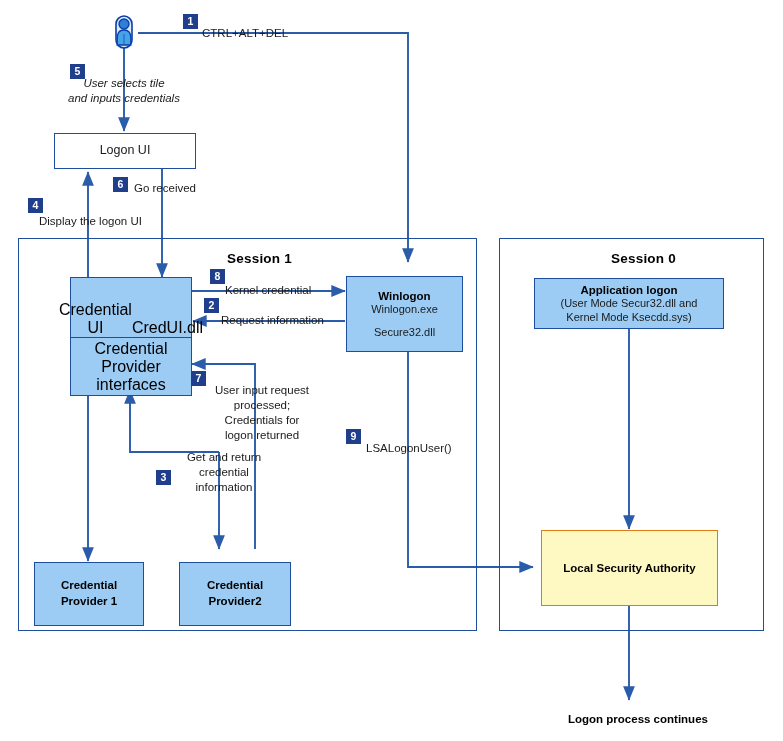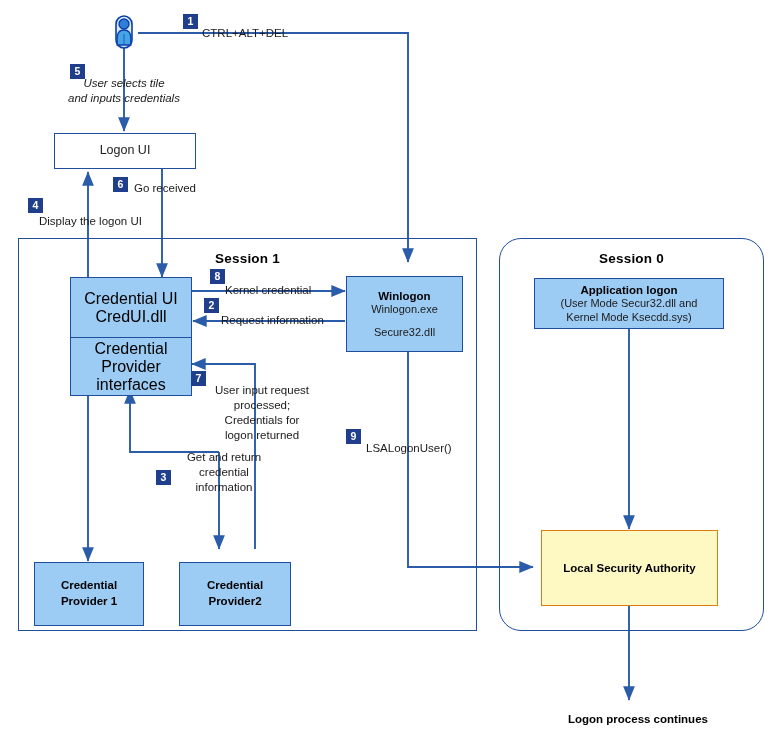--- a/index.html
+++ b/index.html
@@ -21,20 +21,21 @@
     width:783px; height:741px;
     pointer-events:none;
   }
 
   
   .session{
     position:absolute;
     border:1.5px solid #1F4E9C;
     background:transparent;
     box-sizing:border-box;
+    padding-left:12px;
   }
   .session-title{
     position:absolute;
     width:100%;
     text-align:center;
     font-weight:bold;
     font-size:13.5px;
     color:#000000;
     letter-spacing:.2px;
   }
@@ -85,22 +86,22 @@
   }
   .gap{height:9px;}
 
   
   .split-top{
     position:absolute;
     box-sizing:border-box;
     background:#9CCCF4;
     border:1.2px solid #1F4E9C;
     border-bottom:1.2px solid #1F4E9C;
-    display:flex;flex-direction:column;
-    align-items:center;justify-content:center;text-align:center;
+    display:flex;flex-direction:row;
+    align-items:flex-end;justify-content:center;text-align:center;
   }
   .split-bottom{
     position:absolute;
     box-sizing:border-box;
     background:#9CCCF4;
     border:1.2px solid #1F4E9C;
     border-top:none;
     display:flex;flex-direction:column;
     align-items:center;justify-content:center;text-align:center;
   }
@@ -179,21 +180,21 @@
       <circle cx="14" cy="10" r="5" fill="#2F7FD6" stroke="#0A3FA8" stroke-width="1.4"></circle>
       <path d="M14,16 C8.5,16 7.2,20 7.2,24 L7.2,31 L20.8,31 L20.8,24 C20.8,20 19.5,16 14,16 z" fill="#47A3E8" stroke="#0A3FA8" stroke-width="1.3"></path>
       <line x1="14" y1="20" x2="14" y2="31" stroke="#1A63B8" stroke-width="1"></line>
     </svg>
   </div>
 
   <div class="session" style="left:18px;top:238px;width:459px;height:393px;">
     <div class="session-title" style="top:12px;">Session 1</div>
   </div>
 
-  <div class="session" style="left:499px;top:238px;width:265px;height:393px;border-radius:22px;">
+  <div class="session" style="left:499px;top:238px;width:265px;height:393px;">
     <div class="session-title" style="top:12px;">Session 0</div>
   </div>
 
   <div class="box white" style="left:54px;top:133px;width:142px;height:36px;">
     <div class="plain">Logon UI</div>
   </div>
 
   <div class="split-top" style="left:70px;top:277px;width:122px;height:61px;">
     <div class="title">Credential UI</div>
     <div class="sub">CredUI.dll</div>

